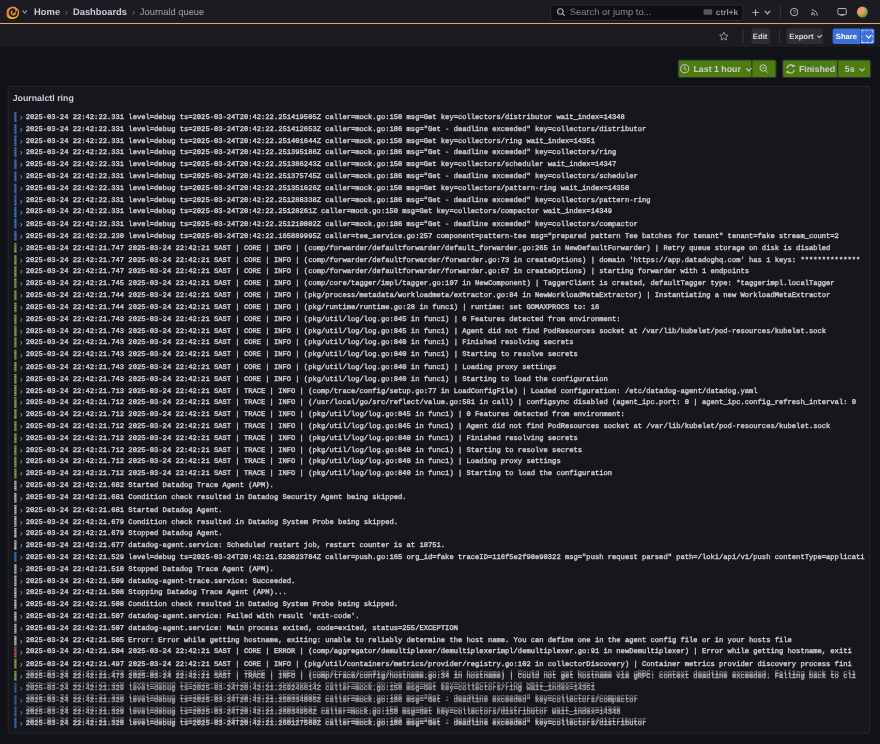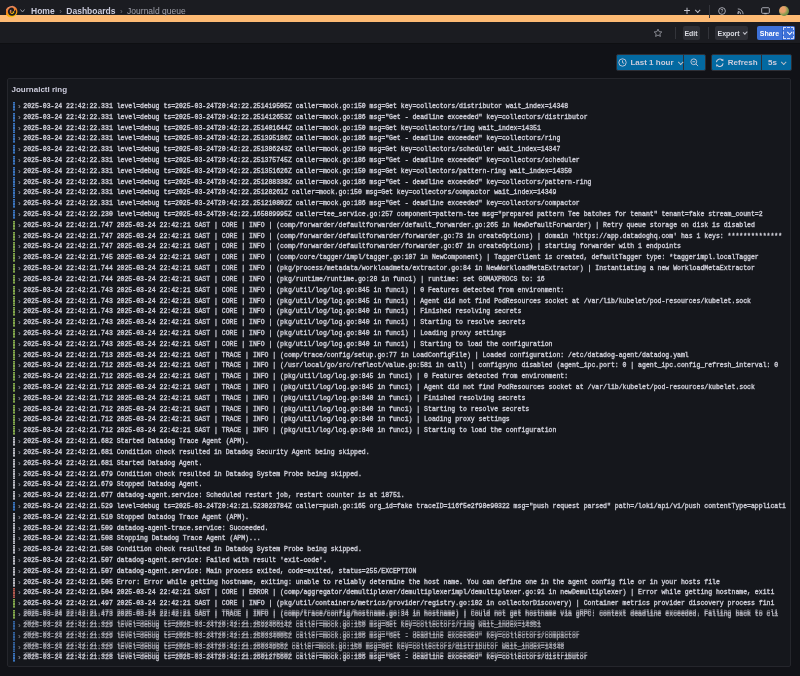--- a/index.html
+++ b/index.html
@@ -2,21 +2,21 @@
 <html><head>
 <meta charset="utf-8">
 <title>Journald logs - Dashboards - Grafana</title>
 <style>
 * { margin:0; padding:0; box-sizing:border-box; }
 html,body { width:800px; height:676px; overflow:hidden; background:#111217;
   font-family:"Liberation Sans", sans-serif; }
 .nav, .nav2, .timebar, .panel { opacity:0.999; }
 .nav {
   position:absolute; left:0; top:0; width:800px; height:22px;
-  background:#1b1c21; border-bottom:7px solid #fdba74;padding-left:29px;
+  background:#1b1c21; border-bottom:1px solid #fdba74;padding-left:29px;
 }
 .nav2 {
   position:absolute; left:0; top:22px; width:800px; height:22px;
   background:#1b1c21; border-bottom:1px solid #0e0f12;
 }
 .logo { position:absolute; left:6px; top:5px; width:12px; height:13px; }
 .logochev { position:absolute; left:20px; top:9px; }
 .crumbs { position:absolute; left:31px; top:0; height:22px; display:flex; align-items:center;
   font-size:8.5px; color:#ccccdc; }
 .crumbs b { font-weight:700; }
@@ -42,21 +42,21 @@
 .vsep2 { width:1px; height:12px; background:#33343a; }
 .share { background:#3d71d9; color:#fff; border-radius:2px 0 0 2px; }
 .sharechev { height:14px; width:13px; background:#3d71d9; border-left:1px solid #2a5ec4;
   border-radius:0 2px 2px 0; display:flex; align-items:center; justify-content:center;
   outline:1px dashed #cfd8f5; outline-offset:-2px; }
 .chev { display:inline-block; width:4px; height:4px; border-right:1px solid #c0c1c9;
   border-bottom:1px solid #c0c1c9; transform:rotate(45deg) translateY(-1px); }
 .share .chev, .sharechev .chev { border-color:#fff; }
 
 .timebar { position:absolute; right:8px; top:54px; height:17px; display:flex; align-items:center; gap:5px;}
-.tgroup { display:flex; align-items:center; height:17px; background:#0369a1;
+.tgroup { display:flex; align-items:center; height:17px; background:#4d7c0f;
   border:1px solid #2e2f36; border-radius:2px; color:#ccccdc; font-size:8px; font-weight:700;}
 .tseg { display:flex; align-items:center; height:100%; gap:3px; justify-content:center;}
 .tdiv { width:1px; height:100%; background:#2e2f36; }
 
 .panel { position:absolute; left:7px; top:78px; width:784px; height:589px;
   background:#15171c; border:1px solid #25262c; border-radius:2px; }
 .ptitle { position:absolute; left:3.5px; top:5.5px; font-size:8px; font-weight:700; color:#ccccdc; }
 .logs { position:absolute; left:0; top:22px; width:782px; height:565px; overflow:hidden; }
 .lrow { position:relative; height:10.828px; display:flex; align-items:center; overflow:hidden; }
 .bar { position:absolute; left:4.5px; top:0.8px; bottom:0.8px; width:2.5px;
@@ -101,20 +101,32 @@
   <svg class="logochev ic" width="5" height="4" viewBox="0 0 5 4">
       <path d="M0.5 0.5 2.5 3 4.5 0.5" fill="none" stroke="#9a9ba3" stroke-width="1"></path>
     </svg>
   <div class="crumbs">
     <b>Home</b>
       <span class="sep">›</span>
       <b>Dashboards</b>
       <span class="sep">›</span>
       <span class="cur">Journald queue</span>
   </div>
+  <div class="search">
+    <svg class="mag ic" width="8" height="8" viewBox="0 0 8 8">
+        <circle cx="3.4" cy="3.4" r="2.5" fill="none" stroke="#a7a8b0" stroke-width="1"></circle>
+        <path d="M5.4 5.4 7.4 7.4" stroke="#a7a8b0" stroke-width="1"></path>
+      </svg>
+    <span>Search or jump to...</span>
+    <span class="kbd">
+      <svg class="ic" width="9" height="6" viewBox="0 0 9 6">
+          <rect x="0.5" y="0.5" width="8" height="5" rx="1.2" fill="#55565e"></rect>
+        </svg>
+      ctrl+k</span>
+  </div>
   <div class="navicons">
     <span class="plus">+</span>
       <span class="chev" style="margin-left:4px;"></span>
     <span class="vsep"></span>
     <svg class="ic" width="8" height="8" viewBox="0 0 10 10">
         <circle cx="5" cy="5" r="4.2" fill="none" stroke="#babbc3" stroke-width="1.1"></circle>
         <text x="5" y="7.4" font-size="6.2" fill="#babbc3" text-anchor="middle" font-family="Liberation Sans">?</text>
       </svg>
     <span style="width:11px;"></span>
     <svg class="ic" width="8" height="8" viewBox="0 0 10 10">
@@ -166,21 +178,21 @@
     </div>
   </div>
   <div class="tgroup">
     <div class="tseg" style="width:49px;">
       <svg class="ic" width="9.5" height="9.5" viewBox="0 0 12 12">
           <path d="M1.8 5.2 A4.3 4.3 0 0 1 9.2 2.6" fill="none" stroke="#ccccdc" stroke-width="1.3"></path>
           <path d="M10.4 0.9 10.6 4.1 7.6 3.3z" fill="#ccccdc"></path>
           <path d="M10.2 6.8 A4.3 4.3 0 0 1 2.8 9.4" fill="none" stroke="#ccccdc" stroke-width="1.3"></path>
           <path d="M1.6 11.1 1.4 7.9 4.4 8.7z" fill="#ccccdc"></path>
         </svg>
-      <span>Refresh</span>
+      <span>Finished</span>
     </div>
     <div class="tdiv"></div>
     <div class="tseg" style="width:29px;text-align:right;">
       <span>5s</span>
       <span class="chev" style="margin-left:1px;"></span>
     </div>
   </div>
 </div>
 <div class="panel">
   <div class="ptitle">Journalctl ring</div>

